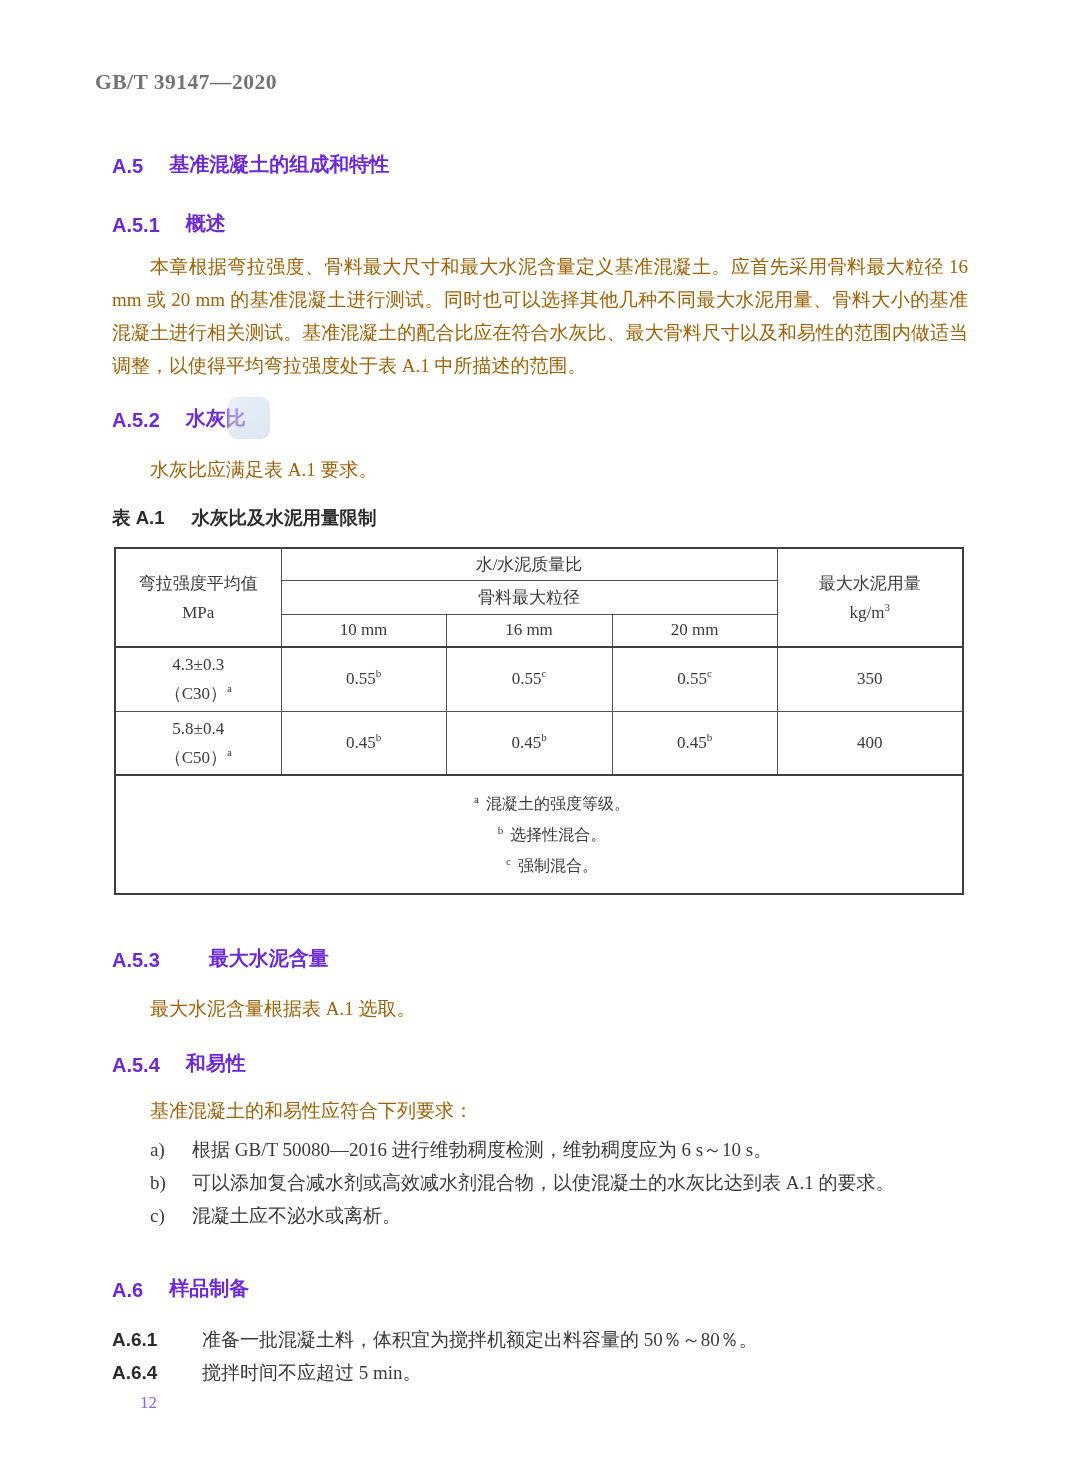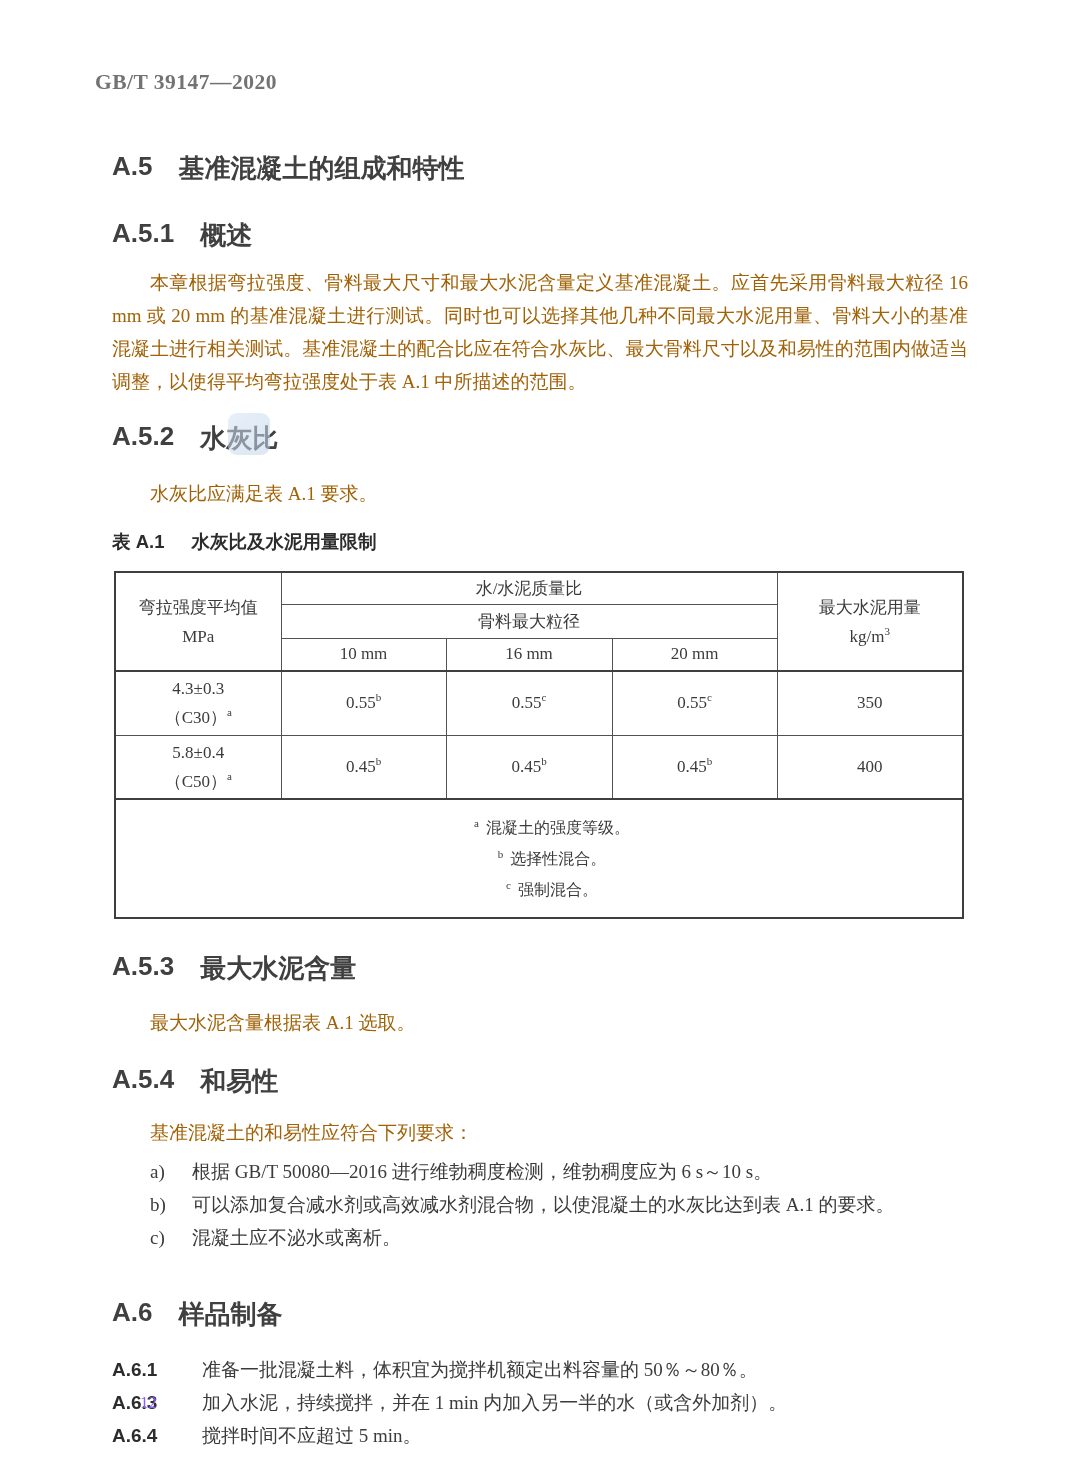--- a/index.html
+++ b/index.html
@@ -16,22 +16,22 @@
   .content { padding:70px 112px 0 112px; }
 
   .doc-code {
     font-family:"Liberation Serif", serif;
     font-weight:bold; font-size:21.5px; color:#737373;
     margin-left:-17px; letter-spacing:0.5px;
   }
 
   .sec-h {
     font-family:"Liberation Sans", sans-serif;
-    font-weight:bold; font-size:26px; color:#404040;
-    display:flex; align-items:flex-start;
+    font-weight:bold; font-size:20px; color:#6d28d9;
+    display:flex; align-items:flex-end;
   }
   .sec-h .num { margin-right:26px; flex:0 0 auto; }
 
   .body-p { font-size:19px; line-height:33px; text-align:justify; color:#a16207; }
   .indent2 { text-indent:2em; }
 
   .h-a5  { margin-top:56px; }
   .h-a51 { margin-top:32px; }
   .para-a51 { margin-top:13px; }
   .h-a52 { margin-top:23px; position:relative; }
@@ -70,21 +70,21 @@
   tbody.body-part td { height:64px; }
   tbody.body-part tr:first-child td { border-top:2px solid #3f3f3f; }
   tbody.foot-part td {
     border-top:2px solid #3f3f3f;
     text-align:center; padding:12px 10px 12px 36px;
     font-size:16px; line-height:31px;
   }
   sup { font-size:11px; line-height:0; }
   .fn-line sup { margin-right:7px; }
 
-  .h-a53 { margin-top:32px; }
+  .h-a53 { margin-top:50px;gap:23px; }
   .para-a53 { margin-top:20px; }
   .h-a54 { margin-top:25px; }
   .para-a54 { margin-top:17px; }
 
   .abc-list { margin-top:6px; }
   .abc-item { display:flex; font-size:19px; line-height:33px; padding-left:38px; }
   .abc-item .marker { flex:0 0 42px; }
   .abc-item .txt { flex:1; }
 
   .h-a6 { margin-top:43px; }
@@ -232,24 +232,20 @@
       <span class="num">A.6</span>
       <span>样品制备</span>
     </div>
 
     <div class="a6-list">
       <div class="a6-item">
         <span class="num">A.6.1</span>
         <span class="txt">准备一批混凝土料，体积宜为搅拌机额定出料容量的 50％～80％。</span>
       </div>
       <div class="a6-item">
-        <span class="num">A.6.3</span>
-        <span class="txt">加入水泥，持续搅拌，并在 1 min 内加入另一半的水（或含外加剂）。</span>
-      </div>
-      <div class="a6-item">
         <span class="num">A.6.4</span>
         <span class="txt">搅拌时间不应超过 5 min。</span>
       </div>
     </div>
 
   </div>
 
   <div class="page-num">12</div>
 </div>
 

